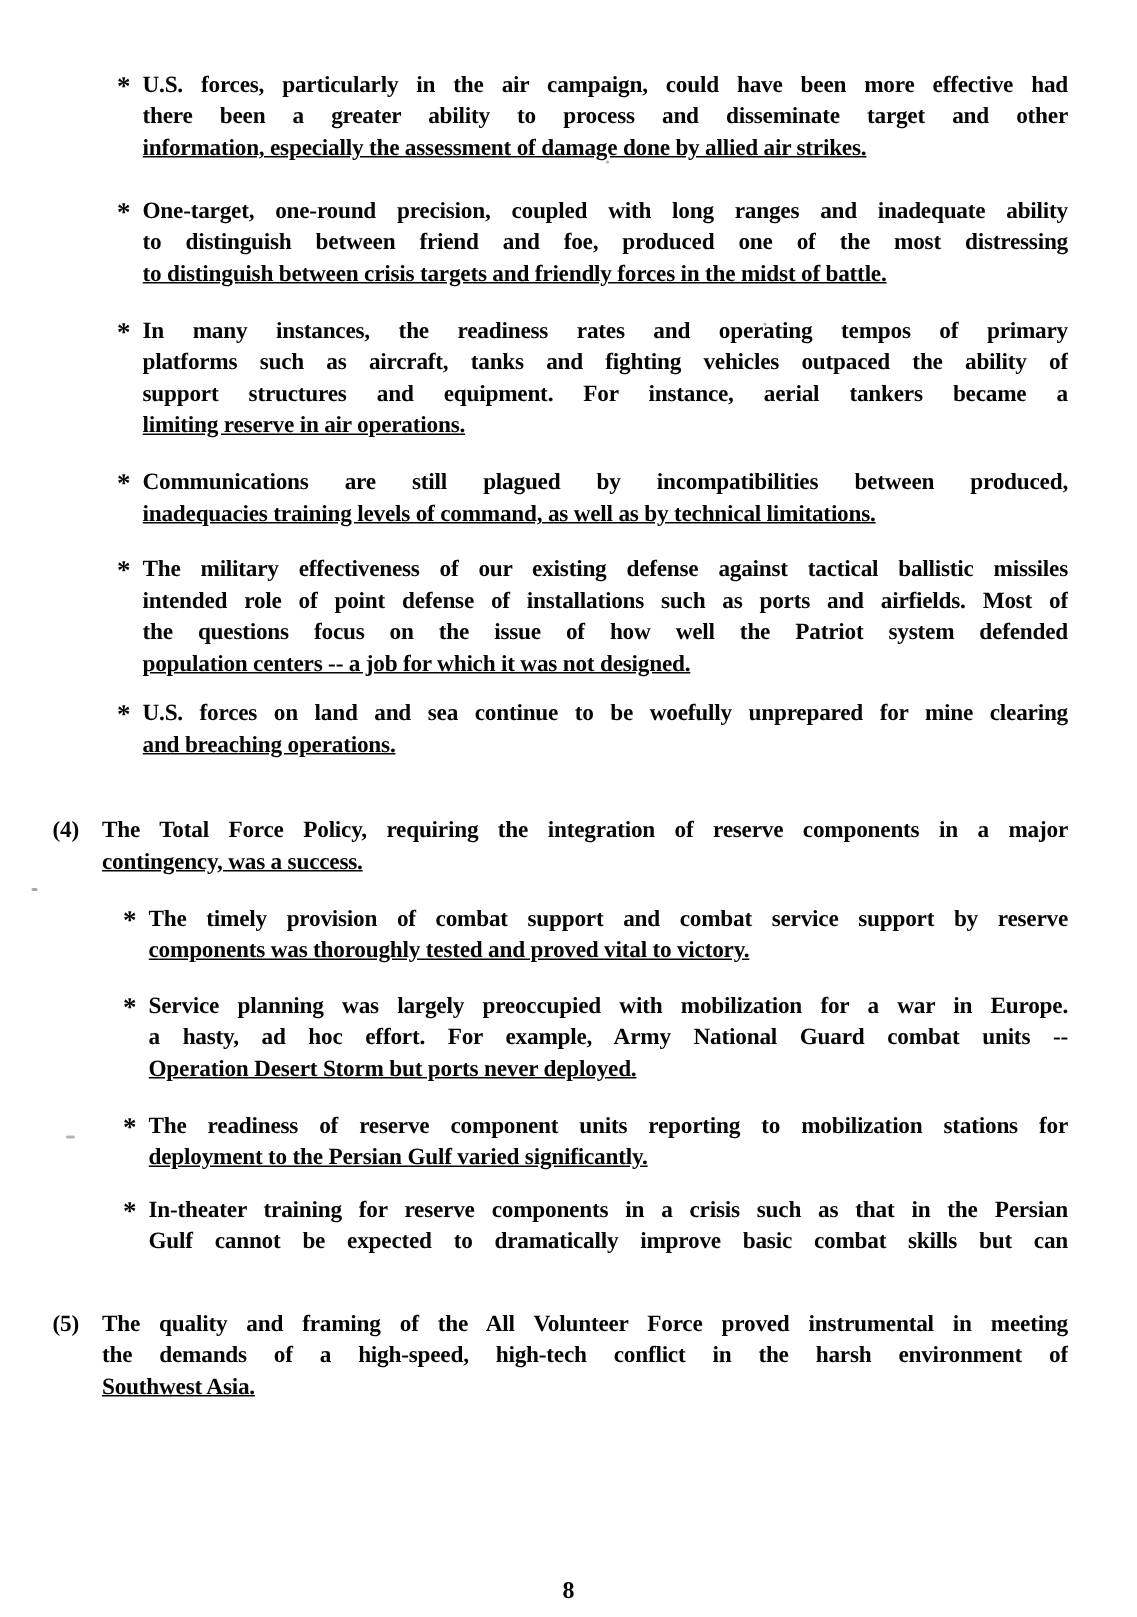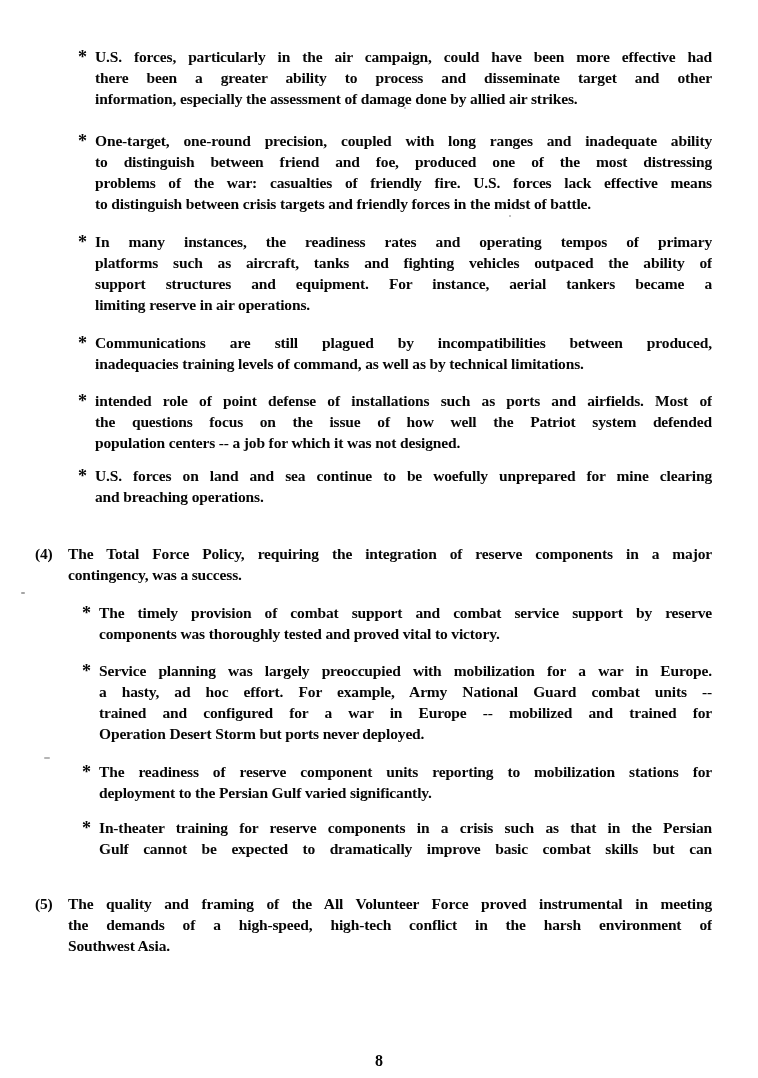--- a/index.html
+++ b/index.html
@@ -48,20 +48,21 @@
   .ln {
     text-align: justify;
     text-align-last: justify;
     white-space: normal;
     overflow: hidden;
     height: 21px;
   }
   .ln.last {
     text-align: center;
     text-align-last: left;
+    text-decoration: underline;
   }
   .pageno {
     position: absolute;
     top: 1050px;
     left: 0;
     right: 0;
     text-align: center;
     font-size: 16px;
   }
   .speck {
@@ -81,21 +82,20 @@
           <div class="ln">U.S.  forces, particularly in the air campaign, could have been more effective had</div>
           <div class="ln">there been a greater  ability to process and disseminate target and other</div>
           <div class="ln last">information, especially the assessment of damage done by allied air strikes.</div>
         </div>
       </div>
       <div class="block b-bullet" style="margin-bottom: 17px;">
         <span class="marker">*</span>
         <div class="lines">
           <div class="ln">One-target, one-round precision, coupled with long ranges and inadequate ability</div>
           <div class="ln">to distinguish between friend and foe, produced one of the most distressing</div>
-          <div class="ln">problems of the  war: casualties of friendly fire. U.S. forces lack effective means</div>
           <div class="ln last">to distinguish between crisis targets and friendly forces in the midst of battle.</div>
         </div>
       </div>
       <div class="block b-bullet" style="margin-bottom: 17px;">
         <span class="marker">*</span>
         <div class="lines">
           <div class="ln">In many instances, the  readiness rates and operating tempos of primary</div>
           <div class="ln">platforms such as aircraft, tanks and fighting vehicles outpaced the ability of</div>
           <div class="ln">support structures and equipment.  For instance, aerial tankers became a</div>
           <div class="ln last">limiting reserve in air operations.</div>
@@ -104,20 +104,21 @@
       <div class="block b-bullet" style="margin-bottom: 16px;">
         <span class="marker">*</span>
         <div class="lines">
           <div class="ln">Communications are still plagued by incompatibilities between produced,</div>
           <div class="ln last">inadequacies training levels of command, as well as by technical limitations.</div>
         </div>
       </div>
       <div class="block b-bullet" style="margin-bottom: 12px;">
         <span class="marker">*</span>
         <div class="lines">
+          <div class="ln">The military effectiveness of our existing defense against tactical ballistic missiles</div>
           <div class="ln">intended  role of point defense of installations such as ports and airfields. Most of</div>
           <div class="ln">the questions focus  on the issue of how well the Patriot system defended</div>
           <div class="ln last">population centers -- a job for which it was not designed.</div>
         </div>
       </div>
       <div class="block b-bullet" style="margin-bottom: 36px;">
         <span class="marker">*</span>
         <div class="lines">
           <div class="ln">U.S. forces on land and sea continue to be woefully unprepared for mine clearing</div>
           <div class="ln last">and breaching operations.</div>
@@ -135,21 +136,20 @@
         <div class="lines">
           <div class="ln">The timely provision of combat support and combat service support by reserve</div>
           <div class="ln last">components was thoroughly tested and proved vital to victory.</div>
         </div>
       </div>
       <div class="block b-sub" style="margin-bottom: 17px;">
         <span class="marker">*</span>
         <div class="lines">
           <div class="ln">Service  planning was largely preoccupied with mobilization for a war in Europe.</div>
           <div class="ln">a hasty, ad hoc effort. For example, Army National Guard combat units --</div>
-          <div class="ln">trained and configured for a war in Europe -- mobilized and trained for</div>
           <div class="ln last">Operation Desert Storm but ports never deployed.</div>
         </div>
       </div>
       <div class="block b-sub" style="margin-bottom: 14px;">
         <span class="marker">*</span>
         <div class="lines">
           <div class="ln">The readiness of  reserve component units reporting to mobilization stations for</div>
           <div class="ln last">deployment to the Persian Gulf varied significantly.</div>
         </div>
       </div>

